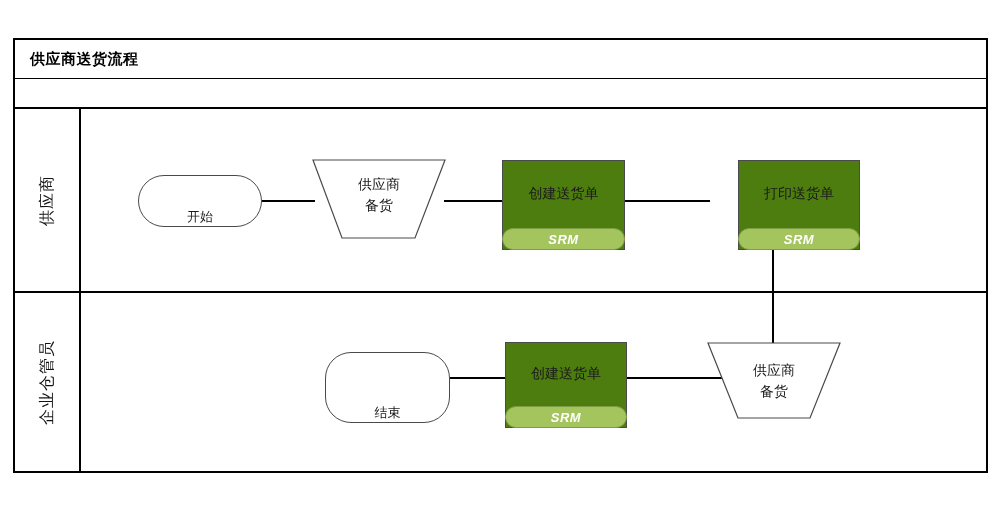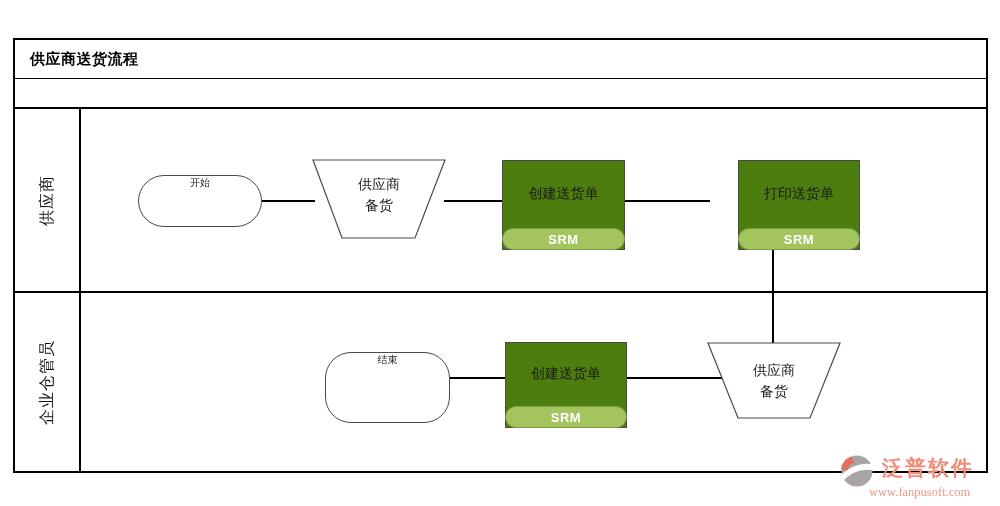--- a/index.html
+++ b/index.html
@@ -69,22 +69,22 @@
     color: #111111;
     letter-spacing: 1px;
   }
 
   
   .node { position: absolute; z-index: 2; }
   .stadium {
     background: #ffffff;
     border: 1px solid #4a4a4a;
     border-radius: 26px;
-    display: flex; align-items: flex-start; justify-content: center;
-    font-size: 10px; color: #1a1a1a;
+    display: flex; align-items: flex-end; justify-content: center;
+    font-size: 13px; color: #1a1a1a;
   }
   .task {
     background: #4d7c0f;
     border: 1px solid #4a4a4a;
   }
   .task .task-label {
     position: absolute;
     left: 0; right: 0; top: 0; bottom: 22px;
     display: flex; align-items: center; justify-content: center;
     font-size: 14px; color: #1a1a1a;
@@ -94,20 +94,21 @@
     left: -1px; right: -1px; bottom: -1px;
     height: 22px;
     border-radius: 11px;
     background: #A4C45E;
     border: 1px solid #7E9E45;
     color: #ffffff;
     font-size: 13px;
     font-weight: 700;
     display: flex; align-items: center; justify-content: center;
     letter-spacing: 0.5px;
+    font-style: italic;
   }
   .trap-text {
     position: absolute;
     z-index: 2;
     width: 100px;
     text-align: center;
     font-size: 14px;
     line-height: 21px;
     color: #1a1a1a;
   }
@@ -199,23 +200,14 @@
   <div class="node task" style="left:505px;top:342px;width:122px;height:86px">
     <div class="task-label">创建送货单</div>
     <div class="badge">SRM</div>
   </div>
 
   <div class="trap-text" style="left:724px;top:360px">
     <span>供应商</span>
     <span>备货</span>
   </div>
 
-  <div class="watermark">
-    <svg class="logo" width="42" height="38" viewBox="0 0 42 38">
-      <circle cx="20" cy="19" r="15.5" fill="#a8a4a6"></circle>
-      <path d="M3 24 Q 20 8 38 13 L 38 19 Q 20 14 5 30 Z" fill="#ffffff"></path>
-      <path d="M4 17 A 16 16 0 0 1 14 4.5 L 17.5 10.5 A 10 10 0 0 0 10.5 18.5 Z" fill="#e2705c"></path>
-    </svg>
-    <span class="brand">泛普软件</span>
-    <div class="url">www.fanpusoft.com</div>
-  </div>
 
 </div>
 
 </body></html>

